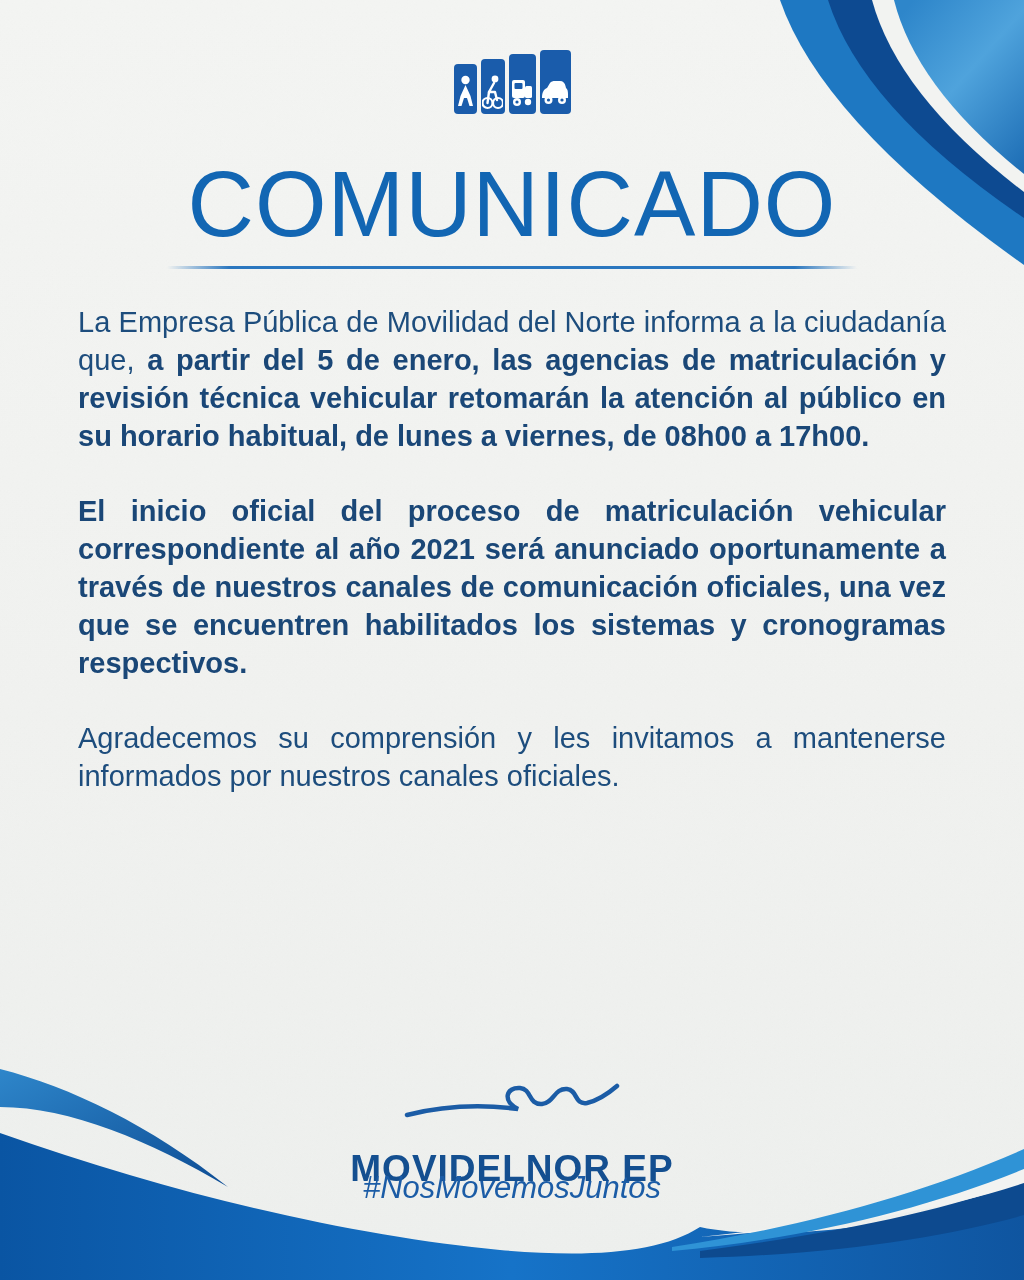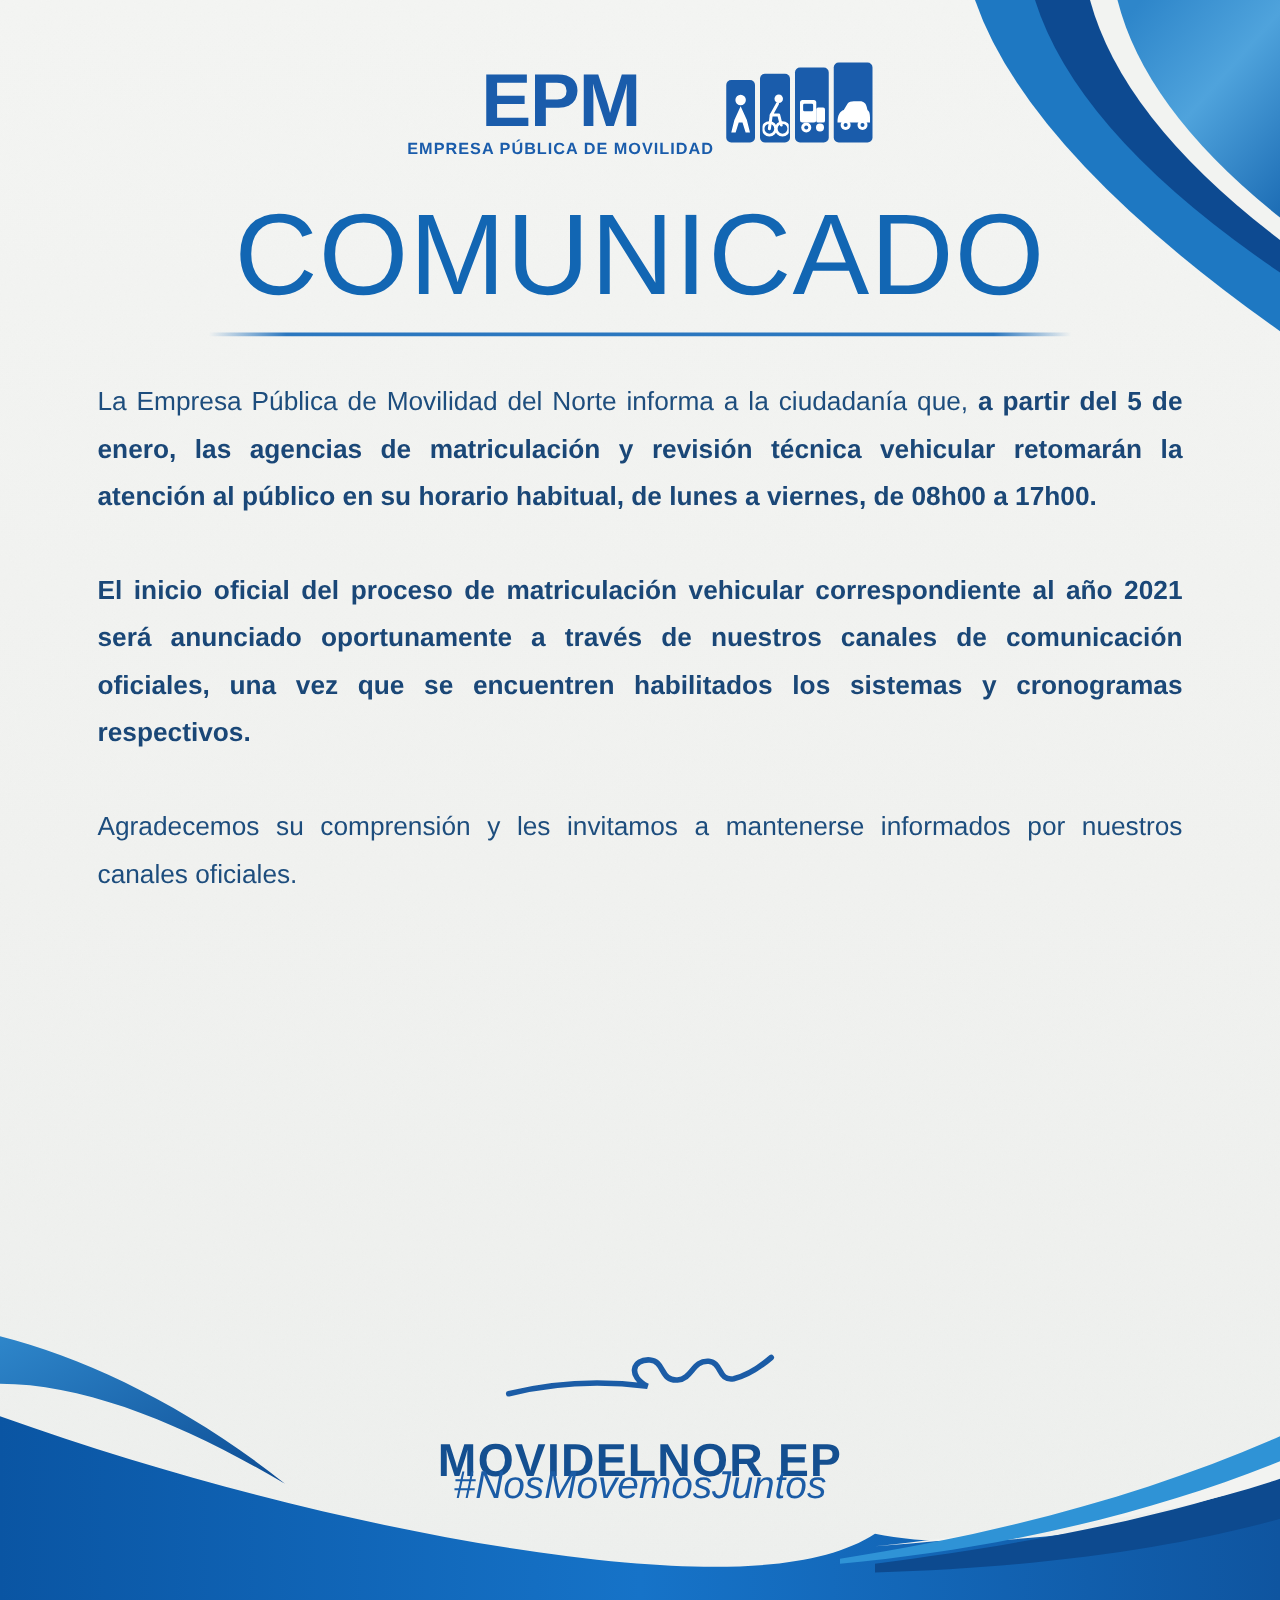--- a/index.html
+++ b/index.html
@@ -24,21 +24,21 @@
   .tile{background:#1a5cab;border-radius:4px;display:flex;align-items:flex-end;justify-content:center;}
 
   
   .title{position:absolute;top:152px;left:0;width:100%;text-align:center;
     font-weight:400;font-size:92px;line-height:104px;letter-spacing:1px;color:#1266b3;}
   .title-underline{position:absolute;top:266px;left:167px;width:690px;height:3px;
     background:linear-gradient(90deg, rgba(43,119,191,0) 0%, #2b77bf 9%, #2b77bf 91%, rgba(43,119,191,0) 100%);}
 
   
   .body-text{position:absolute;top:303px;left:78px;width:868px;color:#1d4d7d;
-    font-size:21px;line-height:38px;text-align:justify;}
+    font-size:29px;line-height:38px;text-align:justify;}
   .body-text p{margin:0 0 37px 0;}
   .body-text .b{font-weight:700;color:#1a4777;}
 
   
   .signature{position:absolute;top:1078px;left:0;width:100%;display:flex;justify-content:center;}
   .org-name{position:absolute;top:1128px;left:0;width:100%;text-align:center;
     font-weight:800;font-size:37px;letter-spacing:1px;color:#144f90;margin-top:20px;}
   .hashtag{position:absolute;top:1170px;left:0;width:100%;text-align:center;
     font-style:italic;font-weight:500;font-size:31px;color:#1b5ca6;}
 </style>
@@ -91,24 +91,20 @@
     <path d="M700,196 C840,178 950,154 1024,126 L1024,160 C950,181 840,199 700,203 Z" fill="#0d4a8f"></path>
 
     <path d="M1024,112 C910,152 800,172 700,182 C810,174 930,160 1024,128 Z" fill="#f2f3f1"></path>
 
     <path d="M672,192 C800,172 920,140 1024,94 L1024,114 C920,156 800,184 672,196 Z" fill="#2f93d6"></path>
   </svg>
 
   <div class="content">
 
     <div class="logo-row">
-      <div class="logo-text-col">
-        <div class="logo-brand">EPM</div>
-        <div class="logo-subtitle">EMPRESA PÚBLICA DE MOVILIDAD</div>
-      </div>
       <div class="logo-tiles">
         <div class="tile" style="width:23px;height:50px;">
           <svg width="19" height="42" viewBox="0 0 19 42">
             <circle cx="9.5" cy="8" r="4.2" fill="#fff"></circle>
             <path d="M9.5,13 L4.5,24 L2,34 L5.5,34 L8,26 L11,26 L13.5,34 L17,34 L14.5,24 L9.5,13 Z" fill="#fff"></path>
           </svg>
         </div>
         <div class="tile" style="width:24px;height:55px;">
           <svg width="21" height="44" viewBox="0 0 21 44">
             <circle cx="13" cy="9" r="3.4" fill="#fff"></circle>

